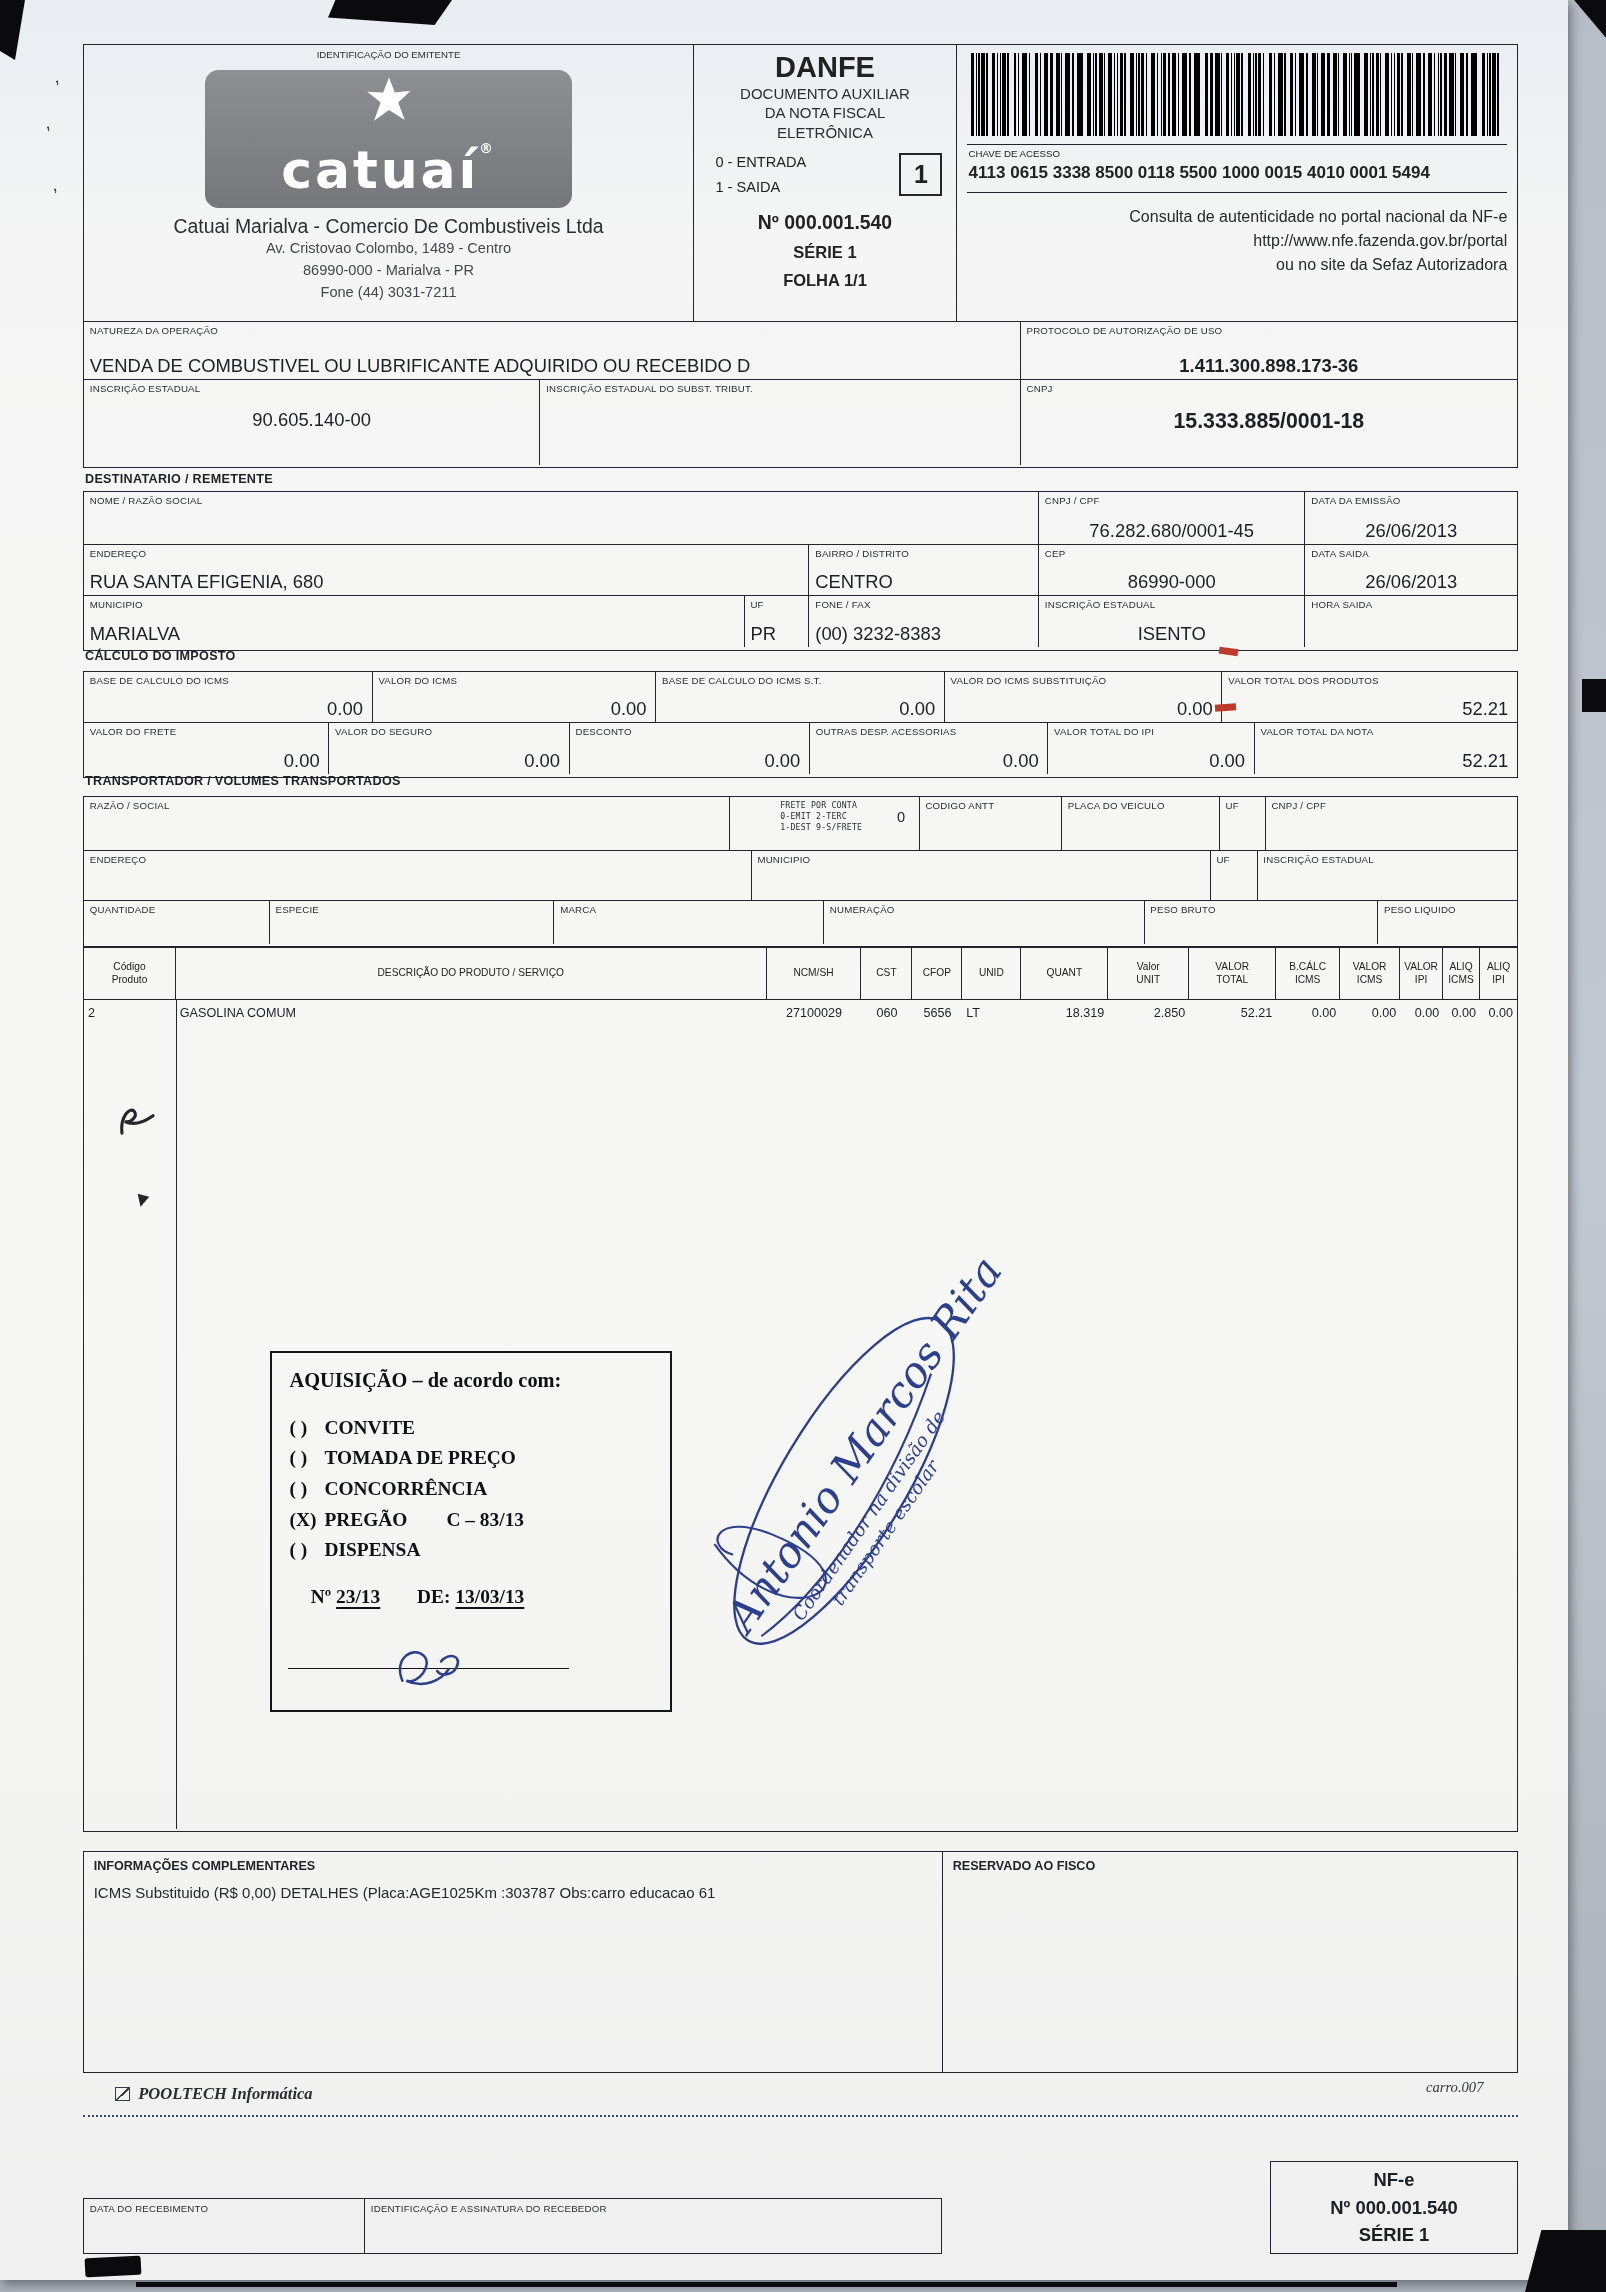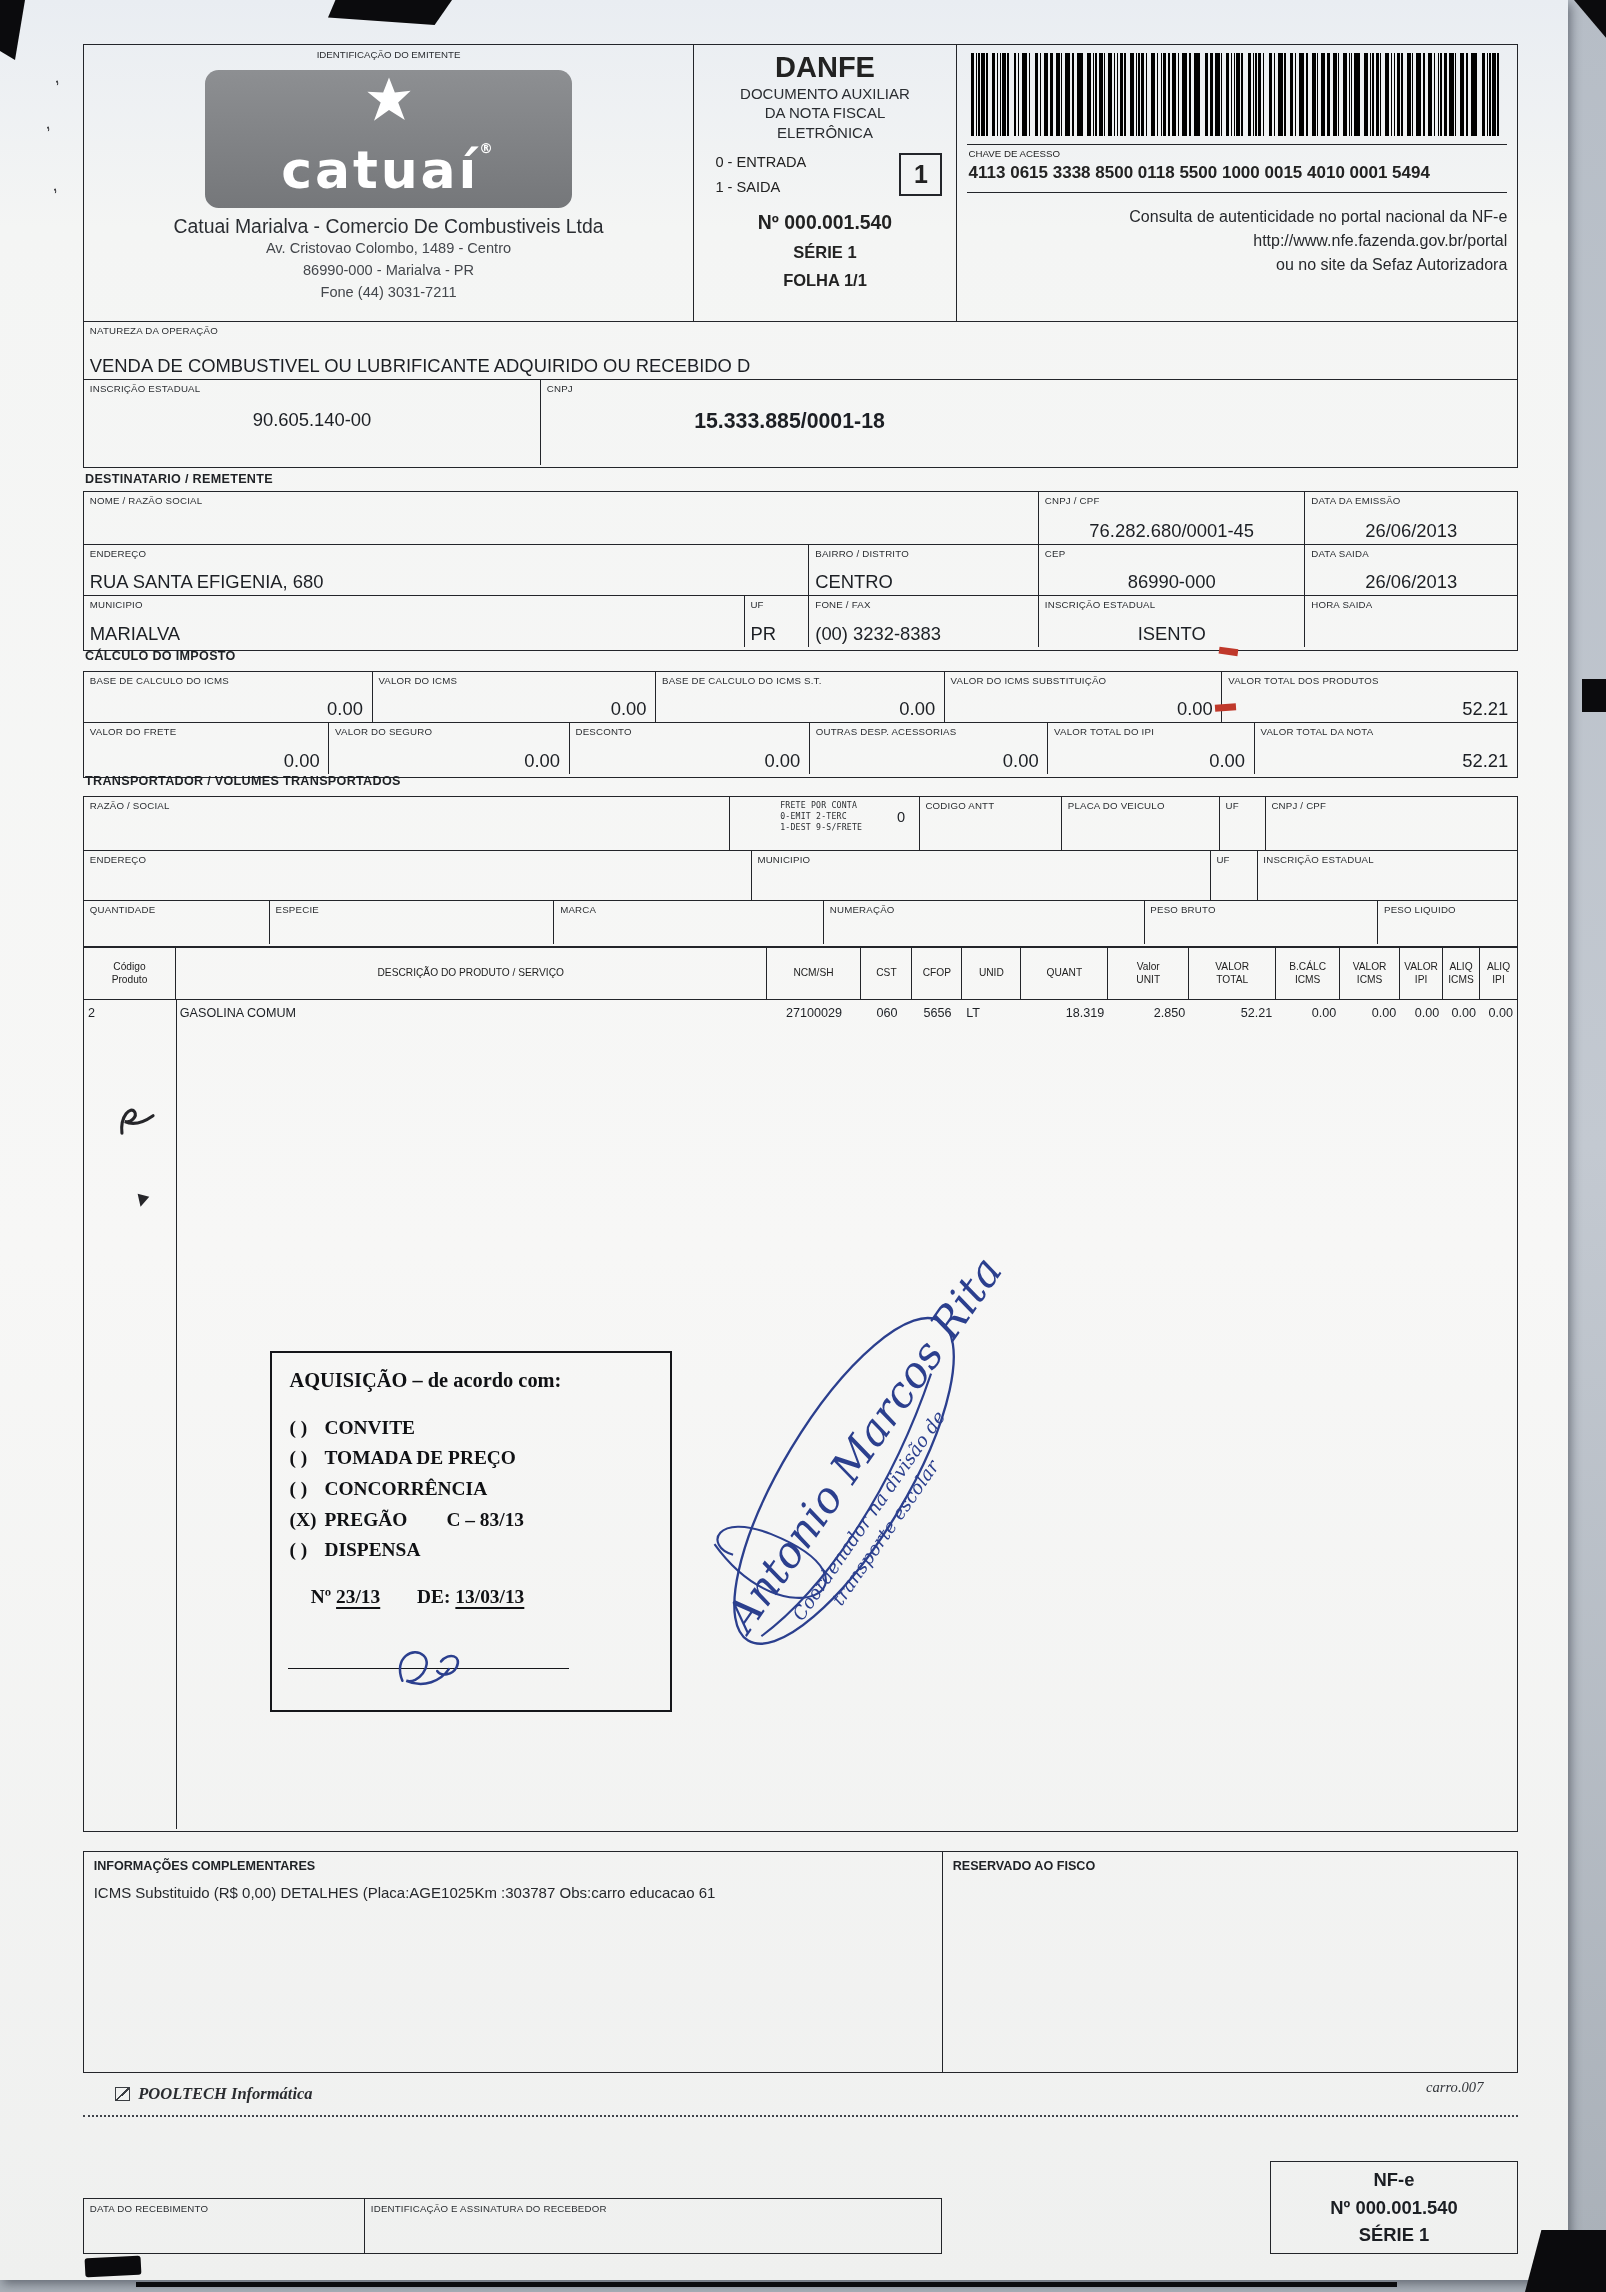--- a/index.html
+++ b/index.html
@@ -182,26 +182,34 @@
           <div>ou no site da Sefaz Autorizadora</div>
         </div>
       </div>
     </div>
 
     <div class="row" style="height:58px">
       <div class="cell" style="width:938px">
           <div class="lbl">NATUREZA DA OPERAÇÃO</div>
           <div class="val">VENDA DE COMBUSTIVEL OU LUBRIFICANTE ADQUIRIDO OU RECEBIDO D</div>
         </div>
+      <div class="cell ctr bold" style="width:497px">
+          <div class="lbl">PROTOCOLO DE AUTORIZAÇÃO DE USO</div>
+          <div class="val">1.411.300.898.173-36</div>
+        </div>
     </div>
 
     <div class="row" style="height:85px">
       <div class="cell ctr mid" style="width:457px">
           <div class="lbl">INSCRIÇÃO ESTADUAL</div>
           <div class="val">90.605.140-00</div>
+        </div>
+      <div class="cell" style="width:481px">
+          <div class="lbl">INSCRIÇÃO ESTADUAL DO SUBST. TRIBUT.</div>
+          <div class="val"></div>
         </div>
       <div class="cell ctr mid bold big" style="width:497px">
           <div class="lbl">CNPJ</div>
           <div class="val">15.333.885/0001-18</div>
         </div>
     </div>
   </div>
 
   <div class="sect-title" style="left:85px; top:472px">DESTINATARIO / REMETENTE</div>
   <div class="sectionbox" style="left:83px; top:491px; width:1435px; height:160px">

